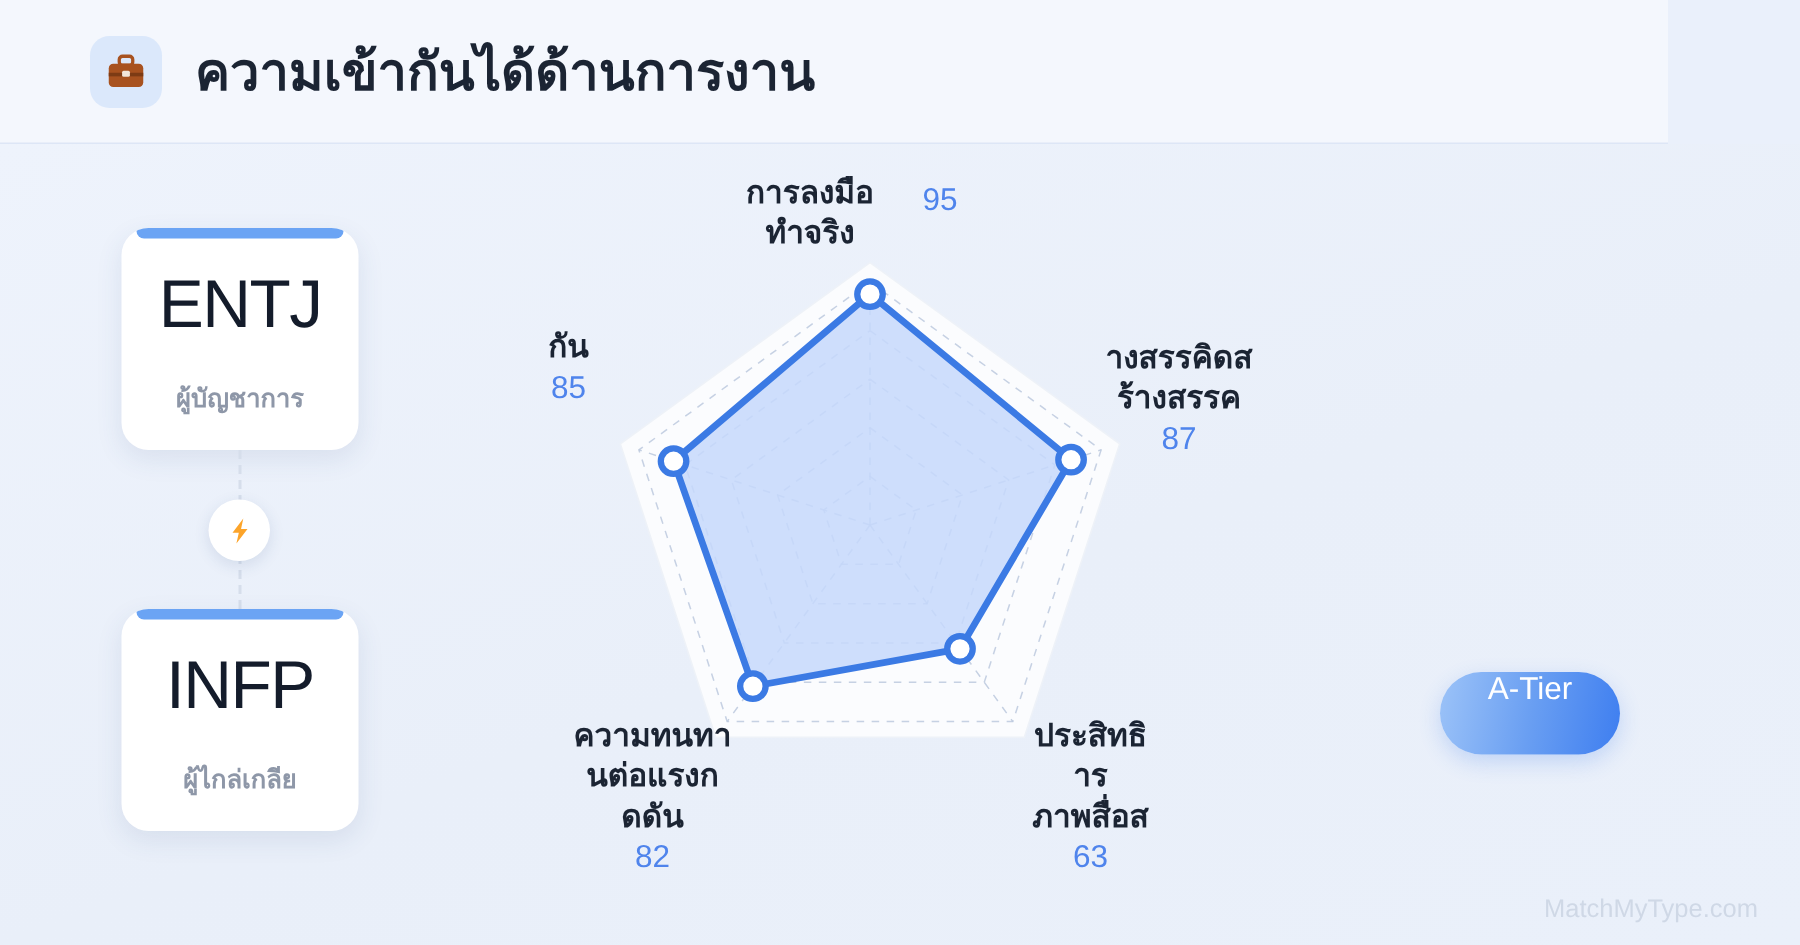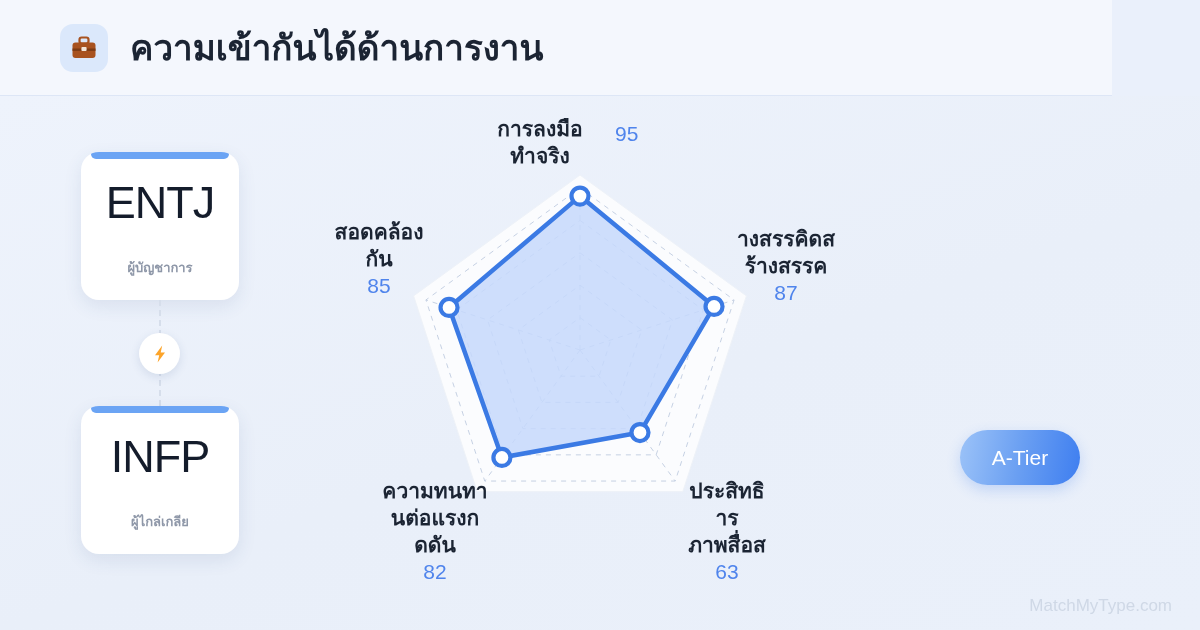--- a/index.html
+++ b/index.html
@@ -84,21 +84,21 @@
     font-size: 45px;
     font-weight: 400;
     color: #141c2b;
     letter-spacing: -1px;
   }
   .card-name {
     position: absolute;
     left: 0; right: 0;
     bottom: 22px;
     text-align: center;
-    font-size: 13px;
+    font-size: 17px;
     font-weight: bold;
     color: #8e97a8;
   }
   #card-a { left: 81px;  top: 56px; }
   #card-b { left: 81px;  top: 310px; }
 
   
   #connector {
     position: absolute;
     left: 159px;
@@ -175,28 +175,27 @@
     letter-spacing: -1px;
   }
   #score-caption {
     margin-top: 8px;
     font-size: 16px;
     color: #9aa3b2;
   }
   #tier-badge {
     position: absolute;
     left: 960px;
-    top: 334px;
+    top: 352px;
     width: 120px;
     height: 55px;
     border-radius: 28px;
     background: linear-gradient(100deg,#9cc3f8 0%, #6a9ff2 50%, #3e7ef0 100%);
     box-shadow: 0 5px 14px rgba(62,126,240,0.24);
     display: flex;
-    align-items: center;
     justify-content: center;
     color: #ffffff;
     font-size: 21px;
   }
   #watermark {
     position: absolute;
     right: 28px;
     bottom: 14px;
     font-size: 17px;
     color: #cfd8e6;
@@ -272,21 +271,20 @@
         <div>ทำจริง</div>
       </div>
     <div id="lbl-top-val">95</div>
 
     <div class="axis-label" id="lbl-right">
         <div>างสรรคิดส</div>
         <div>ร้างสรรค</div>
         <div class="axis-value">87</div>
       </div>
     <div class="axis-label" id="lbl-left">
-        <div>สอดคล้อง</div>
         <div>กัน</div>
         <div class="axis-value">85</div>
       </div>
     <div class="axis-label" id="lbl-bl">
         <div>ความทนทา</div>
         <div>นต่อแรงก</div>
         <div>ดดัน</div>
         <div class="axis-value">82</div>
       </div>
     <div class="axis-label" id="lbl-br">

